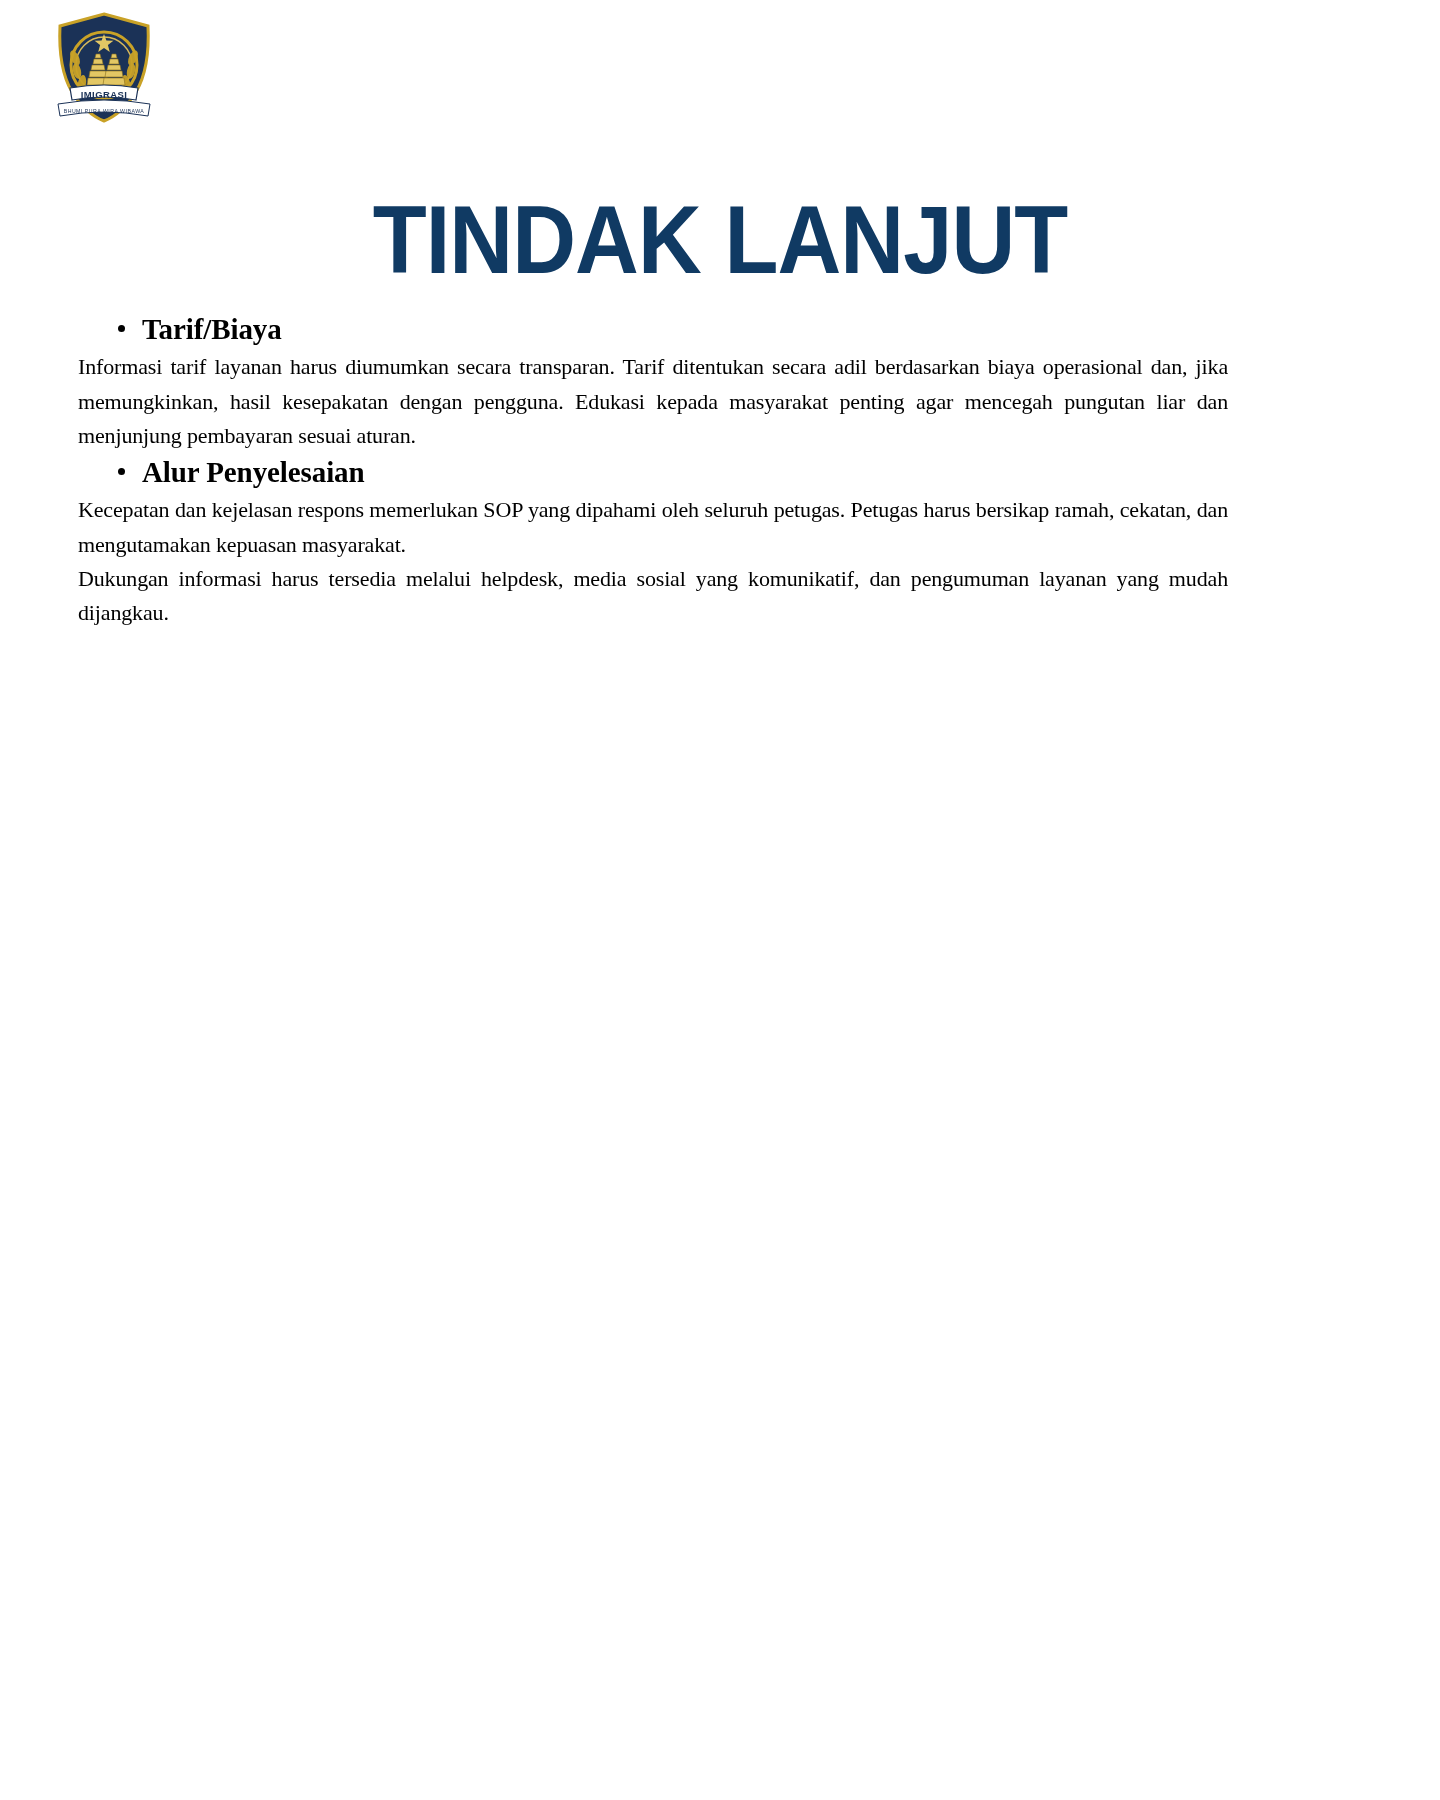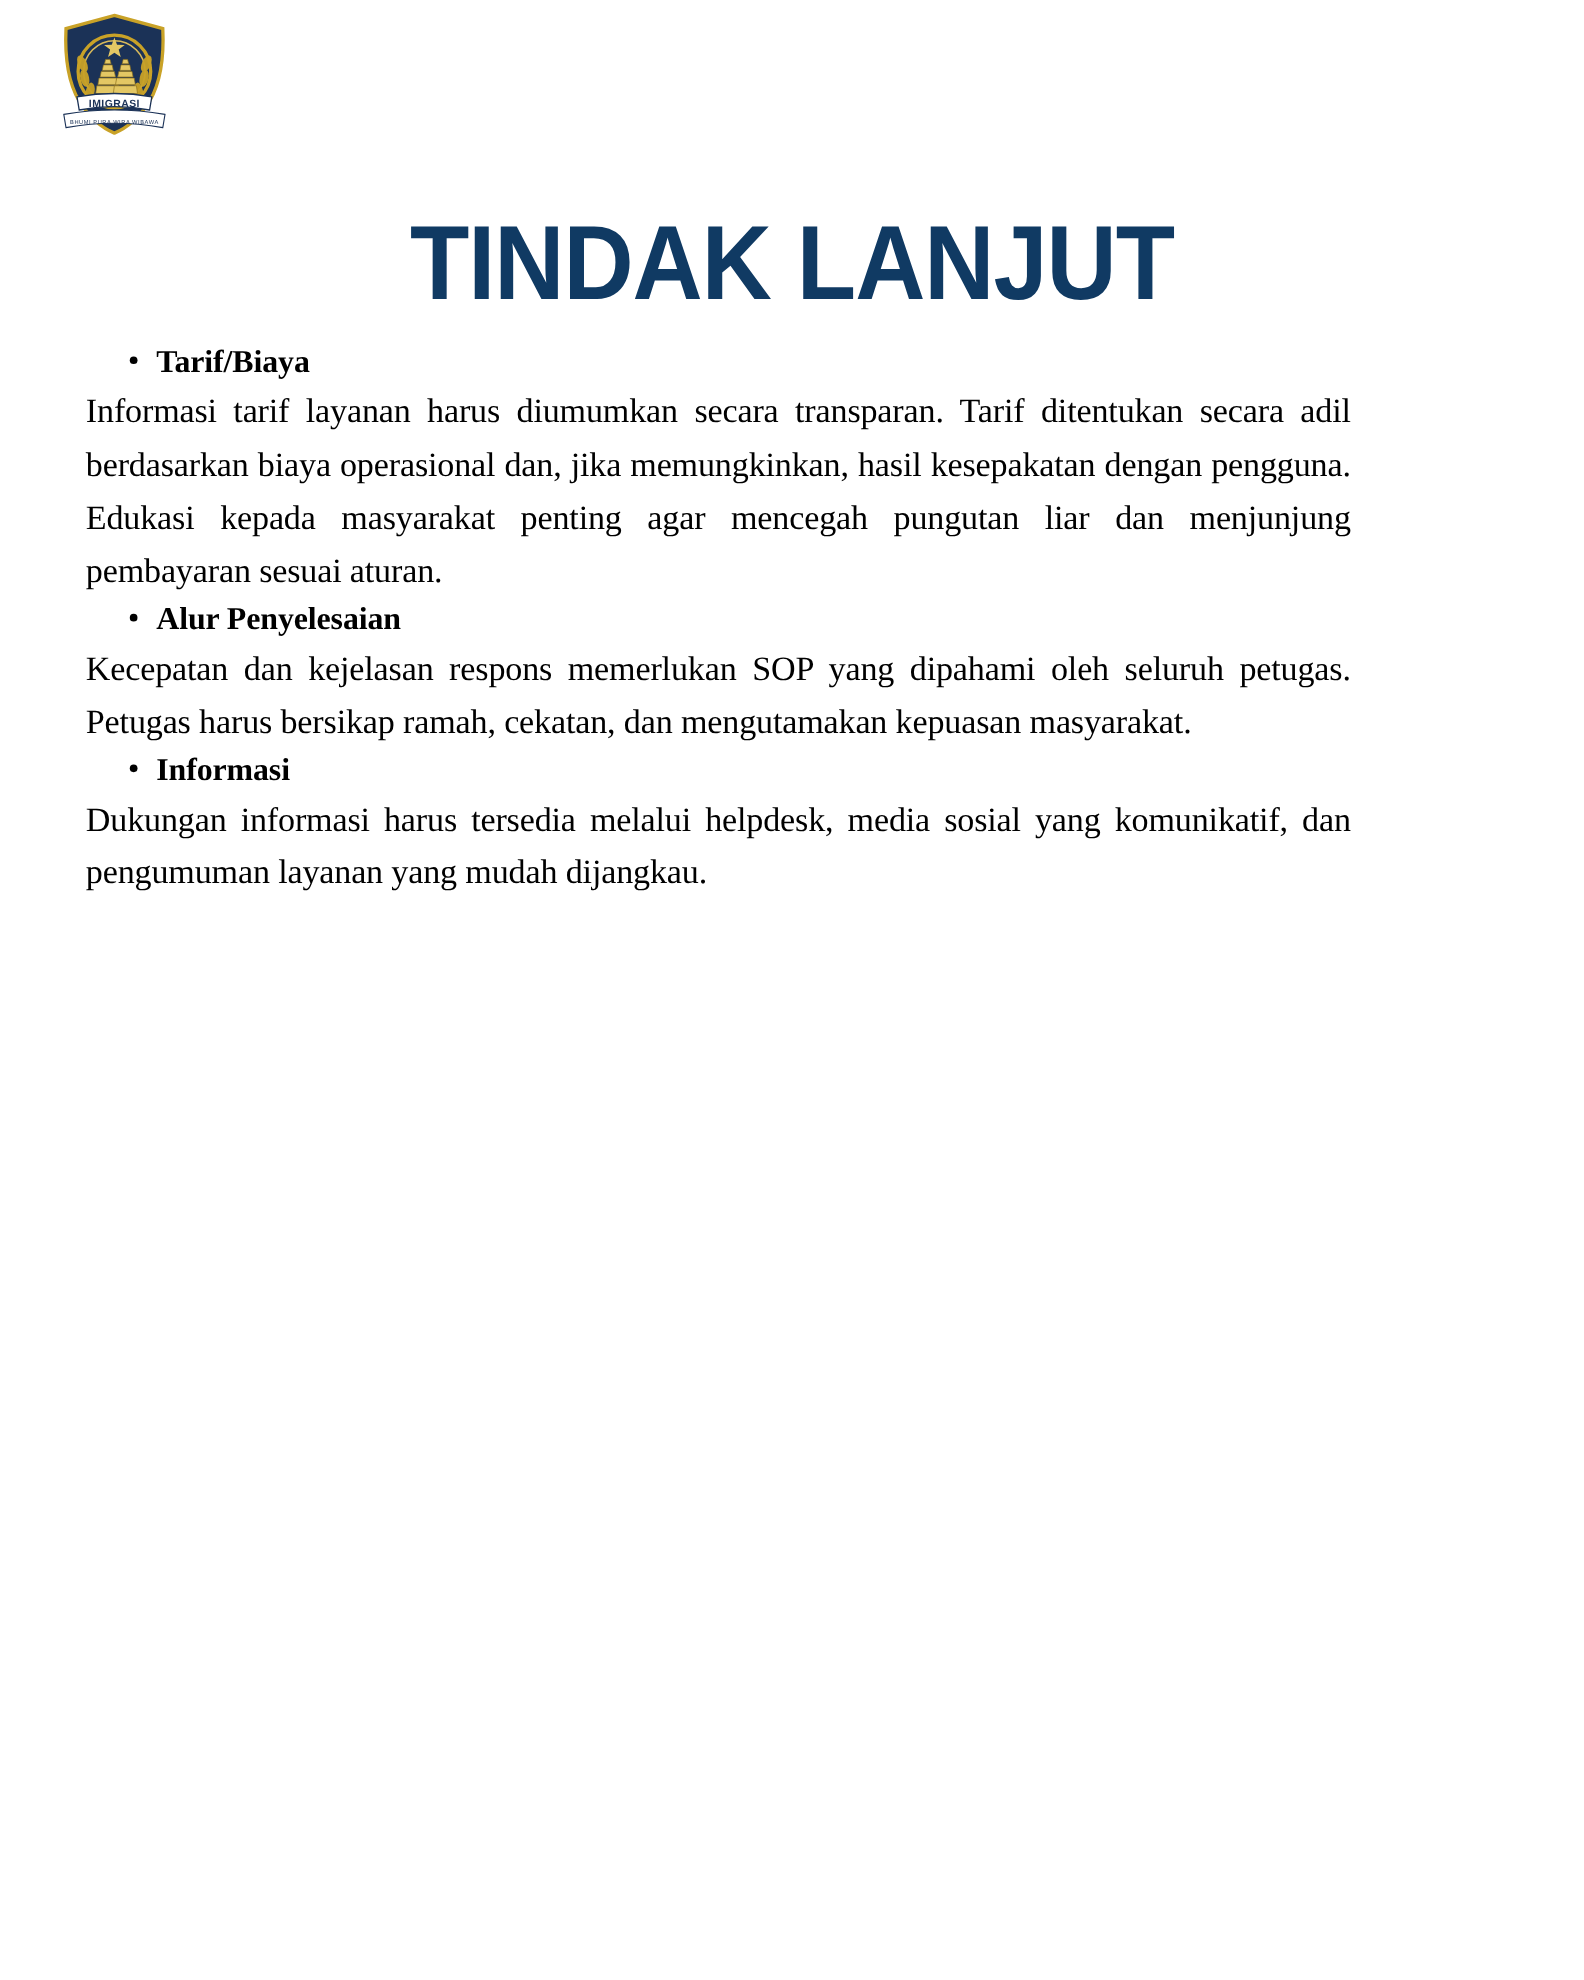--- a/index.html
+++ b/index.html
@@ -76,21 +76,21 @@
     background: #000;
     margin-right: 17px;
     position: relative;
     top: -7px;
     flex: 0 0 auto;
   }
   .bullet-label { display: inline-block; }
 
   .para {
     margin: 0 0 4px 0;
-    font-size: 31px;
+    font-size: 22px;
     line-height: 1.56;
     text-align: justify;
     text-justify: inter-word;
     hyphens: none;
     letter-spacing: -0.15px;
   }
   .para:last-child { margin-bottom: 0; }
 </style>
 </head>
 <body>
@@ -155,21 +155,17 @@
         <span class="bullet-label">Alur Penyelesaian</span>
       </div>
     </div>
 
 
     <div class="section">
       <p class="para">Kecepatan dan kejelasan respons memerlukan SOP yang dipahami oleh seluruh petugas. Petugas harus bersikap ramah, cekatan, dan mengutamakan kepuasan masyarakat.</p>
     </div>
 
     <div class="section">
-      <div class="bullet-head">
-        <span class="bullet-dot"></span>
-        <span class="bullet-label">Informasi</span>
-      </div>
       <p class="para">Dukungan informasi harus tersedia melalui helpdesk, media sosial yang komunikatif, dan pengumuman layanan yang mudah dijangkau.</p>
     </div>
 
   </div>
 </div>
 
 </body></html>

